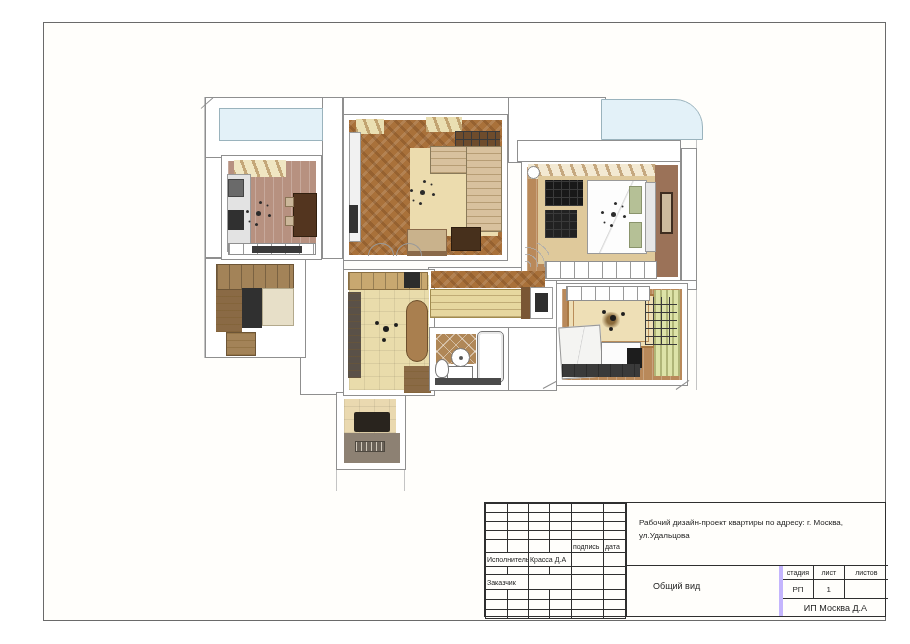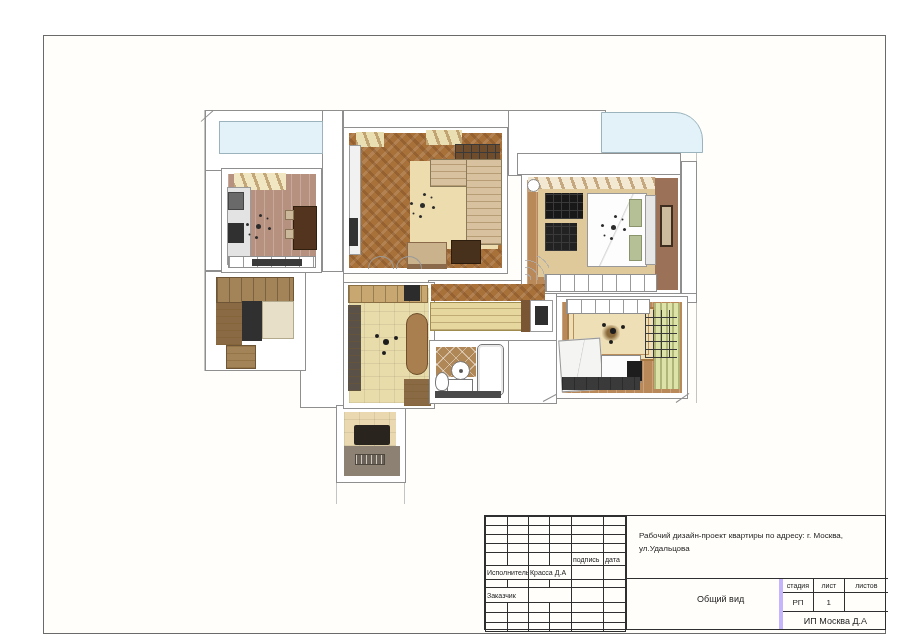--- a/index.html
+++ b/index.html
@@ -1,18 +1,18 @@
 <!DOCTYPE html>
 <html><head>
 <meta charset="utf-8">
 <style>
   html,body{margin:0;padding:0;}
   body{width:910px;height:644px;position:relative;background:#ffffff;
        font-family:"Liberation Sans", sans-serif;overflow:hidden;color:#333;}
-  .abs{position:absolute;margin-top:13px;}
+  .abs{position:absolute;}
   
   #frame{left:43px;top:22px;width:841px;height:597px;border:1px solid #6a6a6a;background:#fffefb;}
   
   .wall{position:absolute;background:#fff;border:1px solid #8f8f8f;box-sizing:border-box;}
   .glaz{position:absolute;border:1px solid #9ab3bd;box-sizing:border-box;}
   .floor{position:absolute;box-sizing:border-box;}
   .cline{position:absolute;background:#c4c4c4;}
   .diag{position:absolute;height:1px;background:#8f8f8f;transform-origin:left center;}
   .furn{position:absolute;box-sizing:border-box;}
   .sill{position:absolute;background:#fff;border:1px solid #8f8f8f;box-sizing:border-box;
@@ -45,21 +45,21 @@
   .bamboo{background-image:repeating-linear-gradient(90deg,rgba(120,125,60,.45) 0 2px,transparent 2px 6px);}
   
   #tb{left:484px;top:502px;width:402px;height:115px;border:1px solid #2f2f2f;box-sizing:border-box;
       display:flex;font-size:8px;color:#222;background:#fff0;}
   #tb table{border-collapse:collapse;table-layout:fixed;width:140px;height:113px;}
   #tb td{border:1px solid #2f2f2f;padding:0 1px;font-size:7px;overflow:hidden;white-space:nowrap;
          text-align:left;vertical-align:middle;line-height:1;}
   #tb-right{width:262px;display:flex;flex-direction:column;box-sizing:border-box;}
   .cell{box-sizing:border-box;border-left:1px solid #2f2f2f;}
   #tb-desc{height:49px;border-bottom:1px solid #2f2f2f;padding:13px 10px 0 12px;line-height:1.65;font-size:8px;}
-  #tb-low{flex:1;display:flex;padding-left:44px;}
+  #tb-low{flex:1;display:flex;}
   #tb-view{width:153px;box-sizing:border-box;padding:15px 4px 0 26px;font-size:9px;}
   #tb-sub{width:109px;display:flex;flex-direction:column;border-left:4px solid #c4b5fd;box-sizing:border-box;}
   .srow{display:flex;}
   .scell{box-sizing:border-box;border-bottom:1px solid #2f2f2f;border-right:1px solid #2f2f2f;
          text-align:center;font-size:7px;display:flex;align-items:center;justify-content:center;}
   .scell:last-child{border-right:none;}
   #tb-company{flex:1;display:flex;align-items:center;justify-content:center;font-size:9px;}
 </style>
 </head>
 <body>

